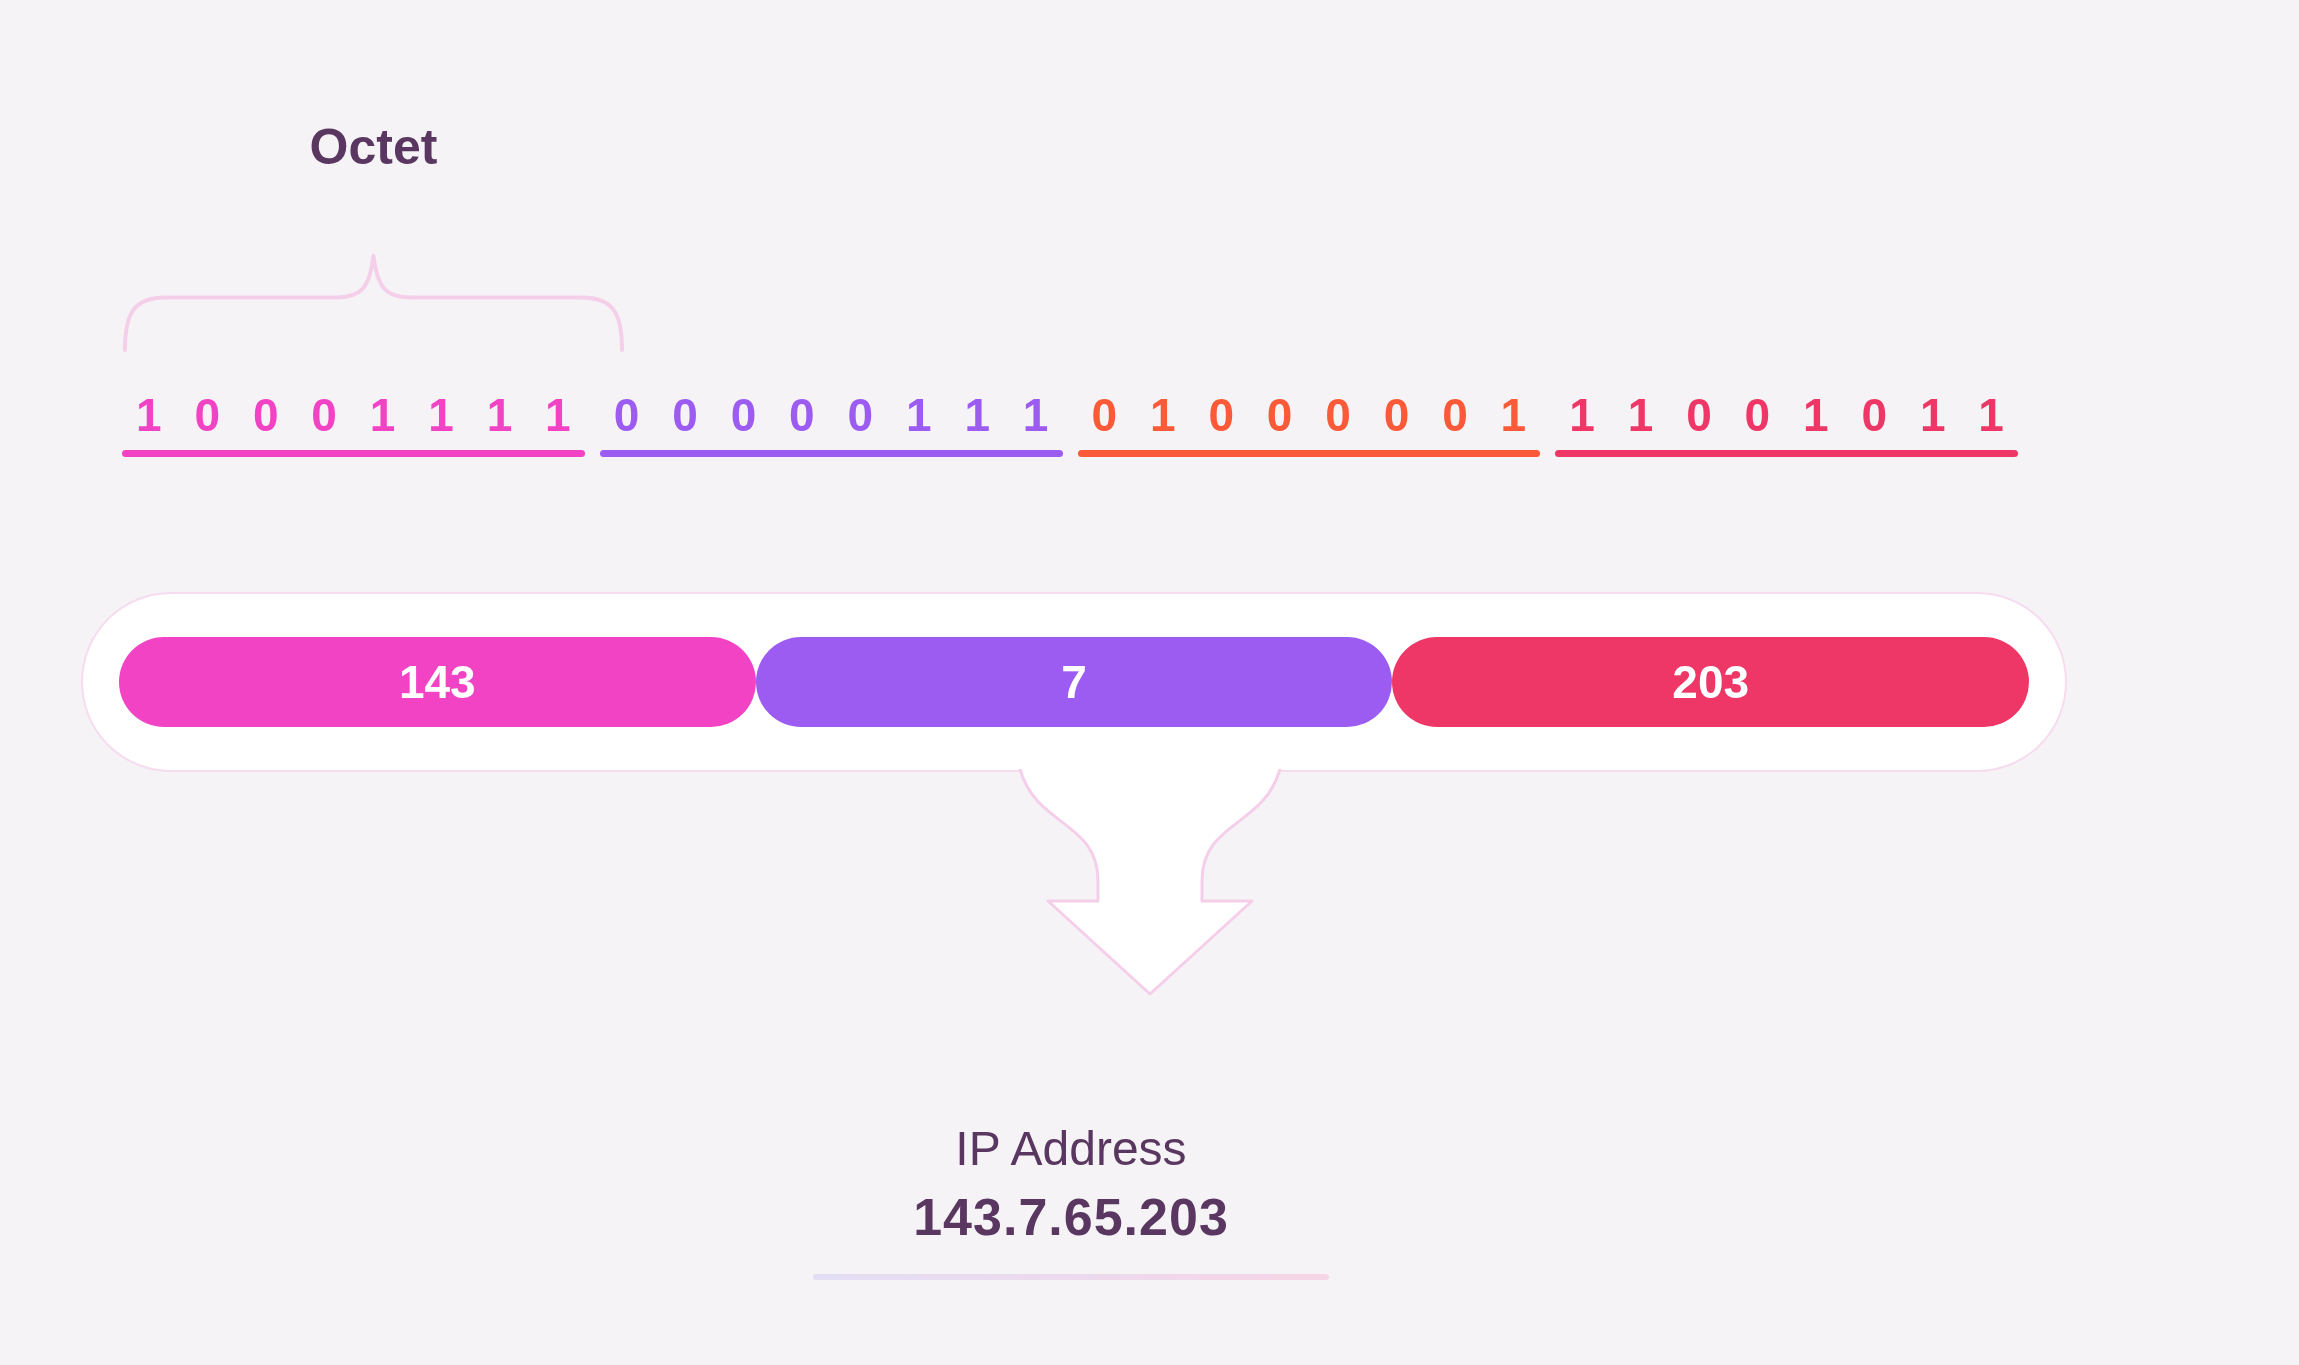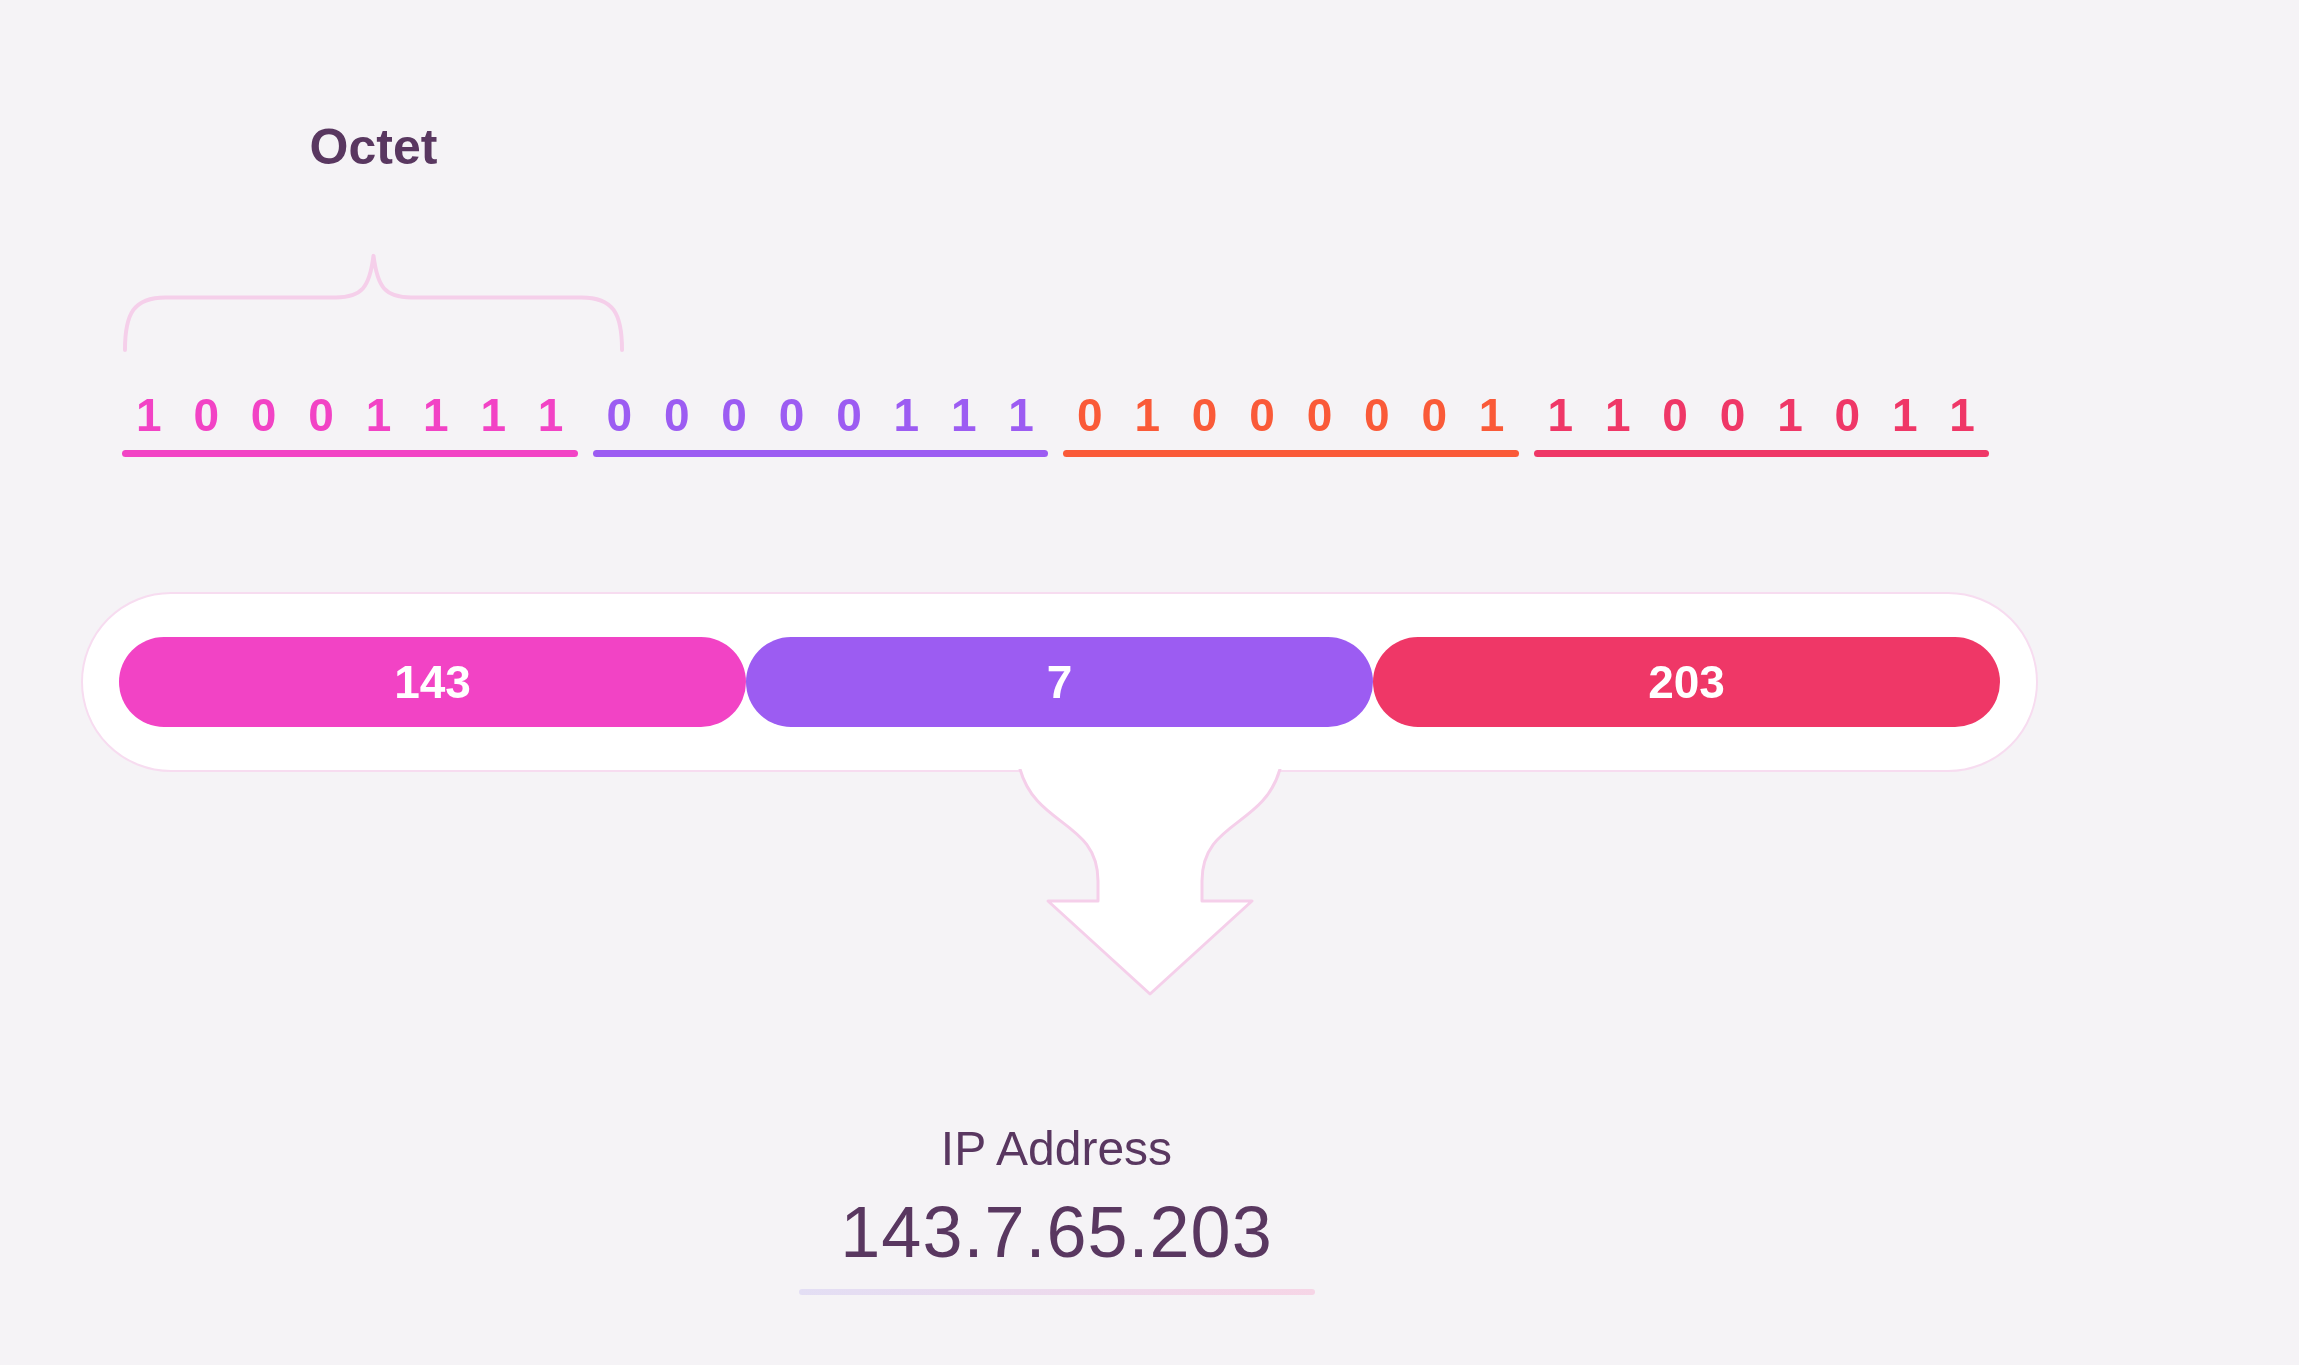--- a/index.html
+++ b/index.html
@@ -7,20 +7,21 @@
     padding: 0;
     background: var(--bg, #f5f3f6);
   }
   .stage {
     position: relative;
     width: 2113px;
     height: 1365px;
     background: var(--bg, #f5f3f6);
     font-family: "Liberation Sans", "DejaVu Sans", sans-serif;
     overflow: hidden;
+    padding-left: 29px;
   }
 
   
   .octet-label {
     position: absolute;
     top: 118px;
     left: 122px;
     width: 503px;
     text-align: center;
     font-size: 50px;
@@ -131,24 +132,24 @@
     right: 0;
     text-align: center;
     color: var(--ink);
   }
   .result-label {
     font-size: 48px;
     line-height: 58px;
     font-weight: 400;
   }
   .result-value {
-    margin-top: 15px;
-    font-size: 72px;
+    margin-top: 0;
+    font-size: 52px;
     line-height: 78px;
-    font-weight: 400;
+    font-weight: 700;
     letter-spacing: 1px;
   }
   .result-underline {
     width: 516px;
     height: 6px;
     border-radius: 3px;
     margin: 18px auto 0;
     background: linear-gradient(90deg, var(--grad-start), var(--grad-end));
   }
 </style>

